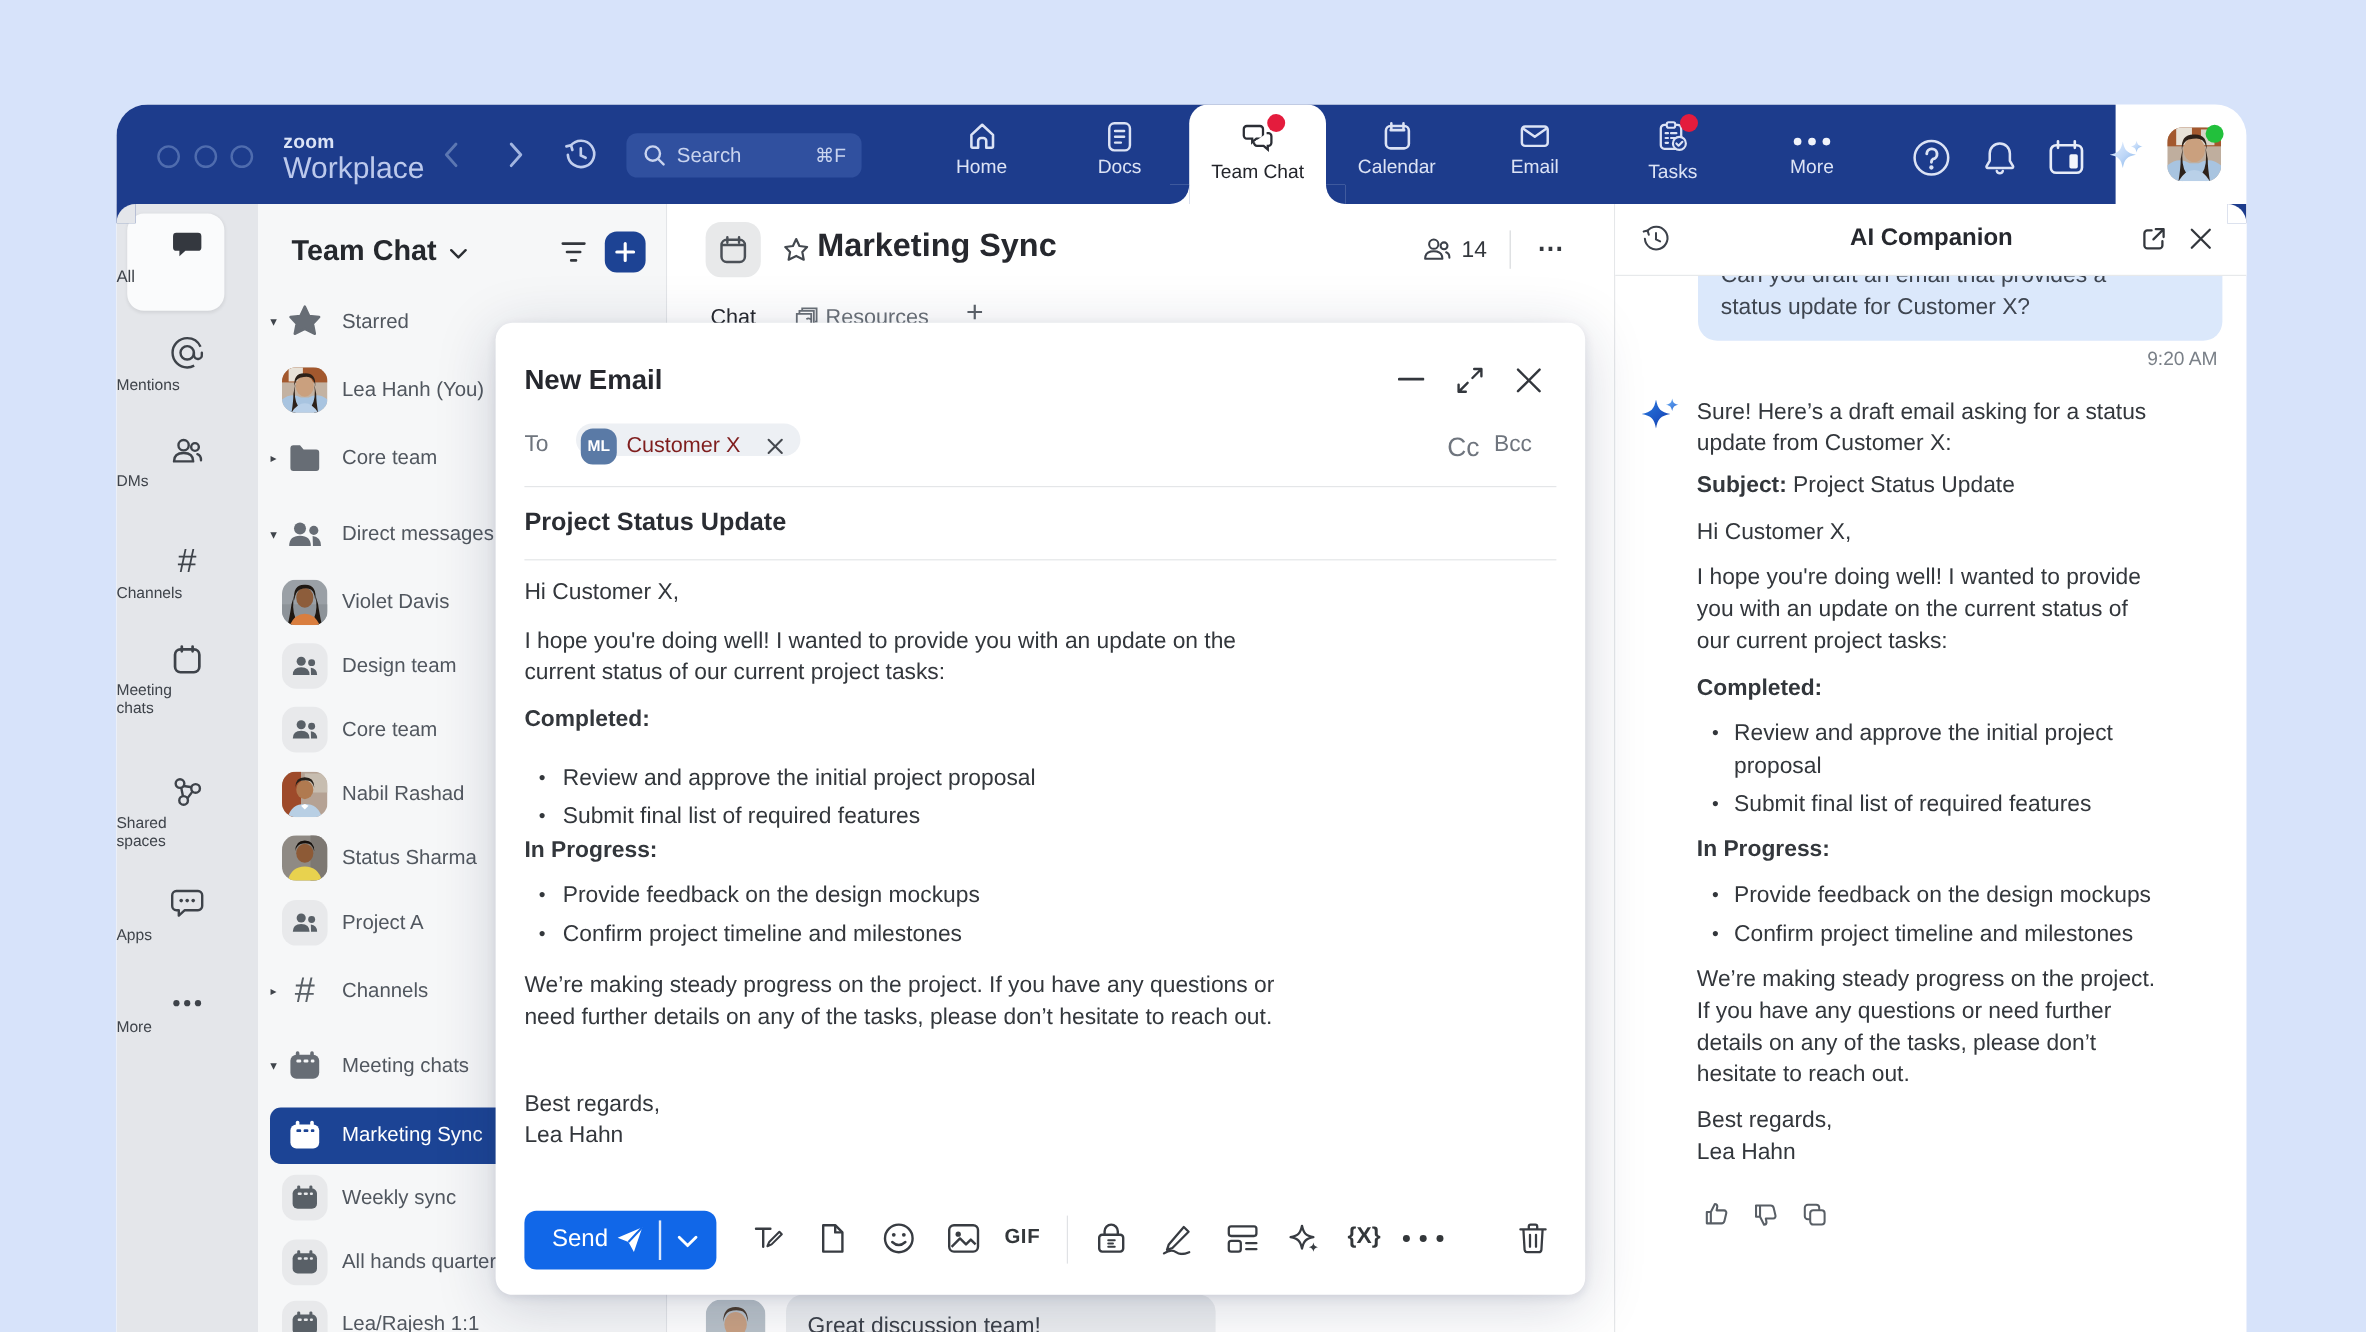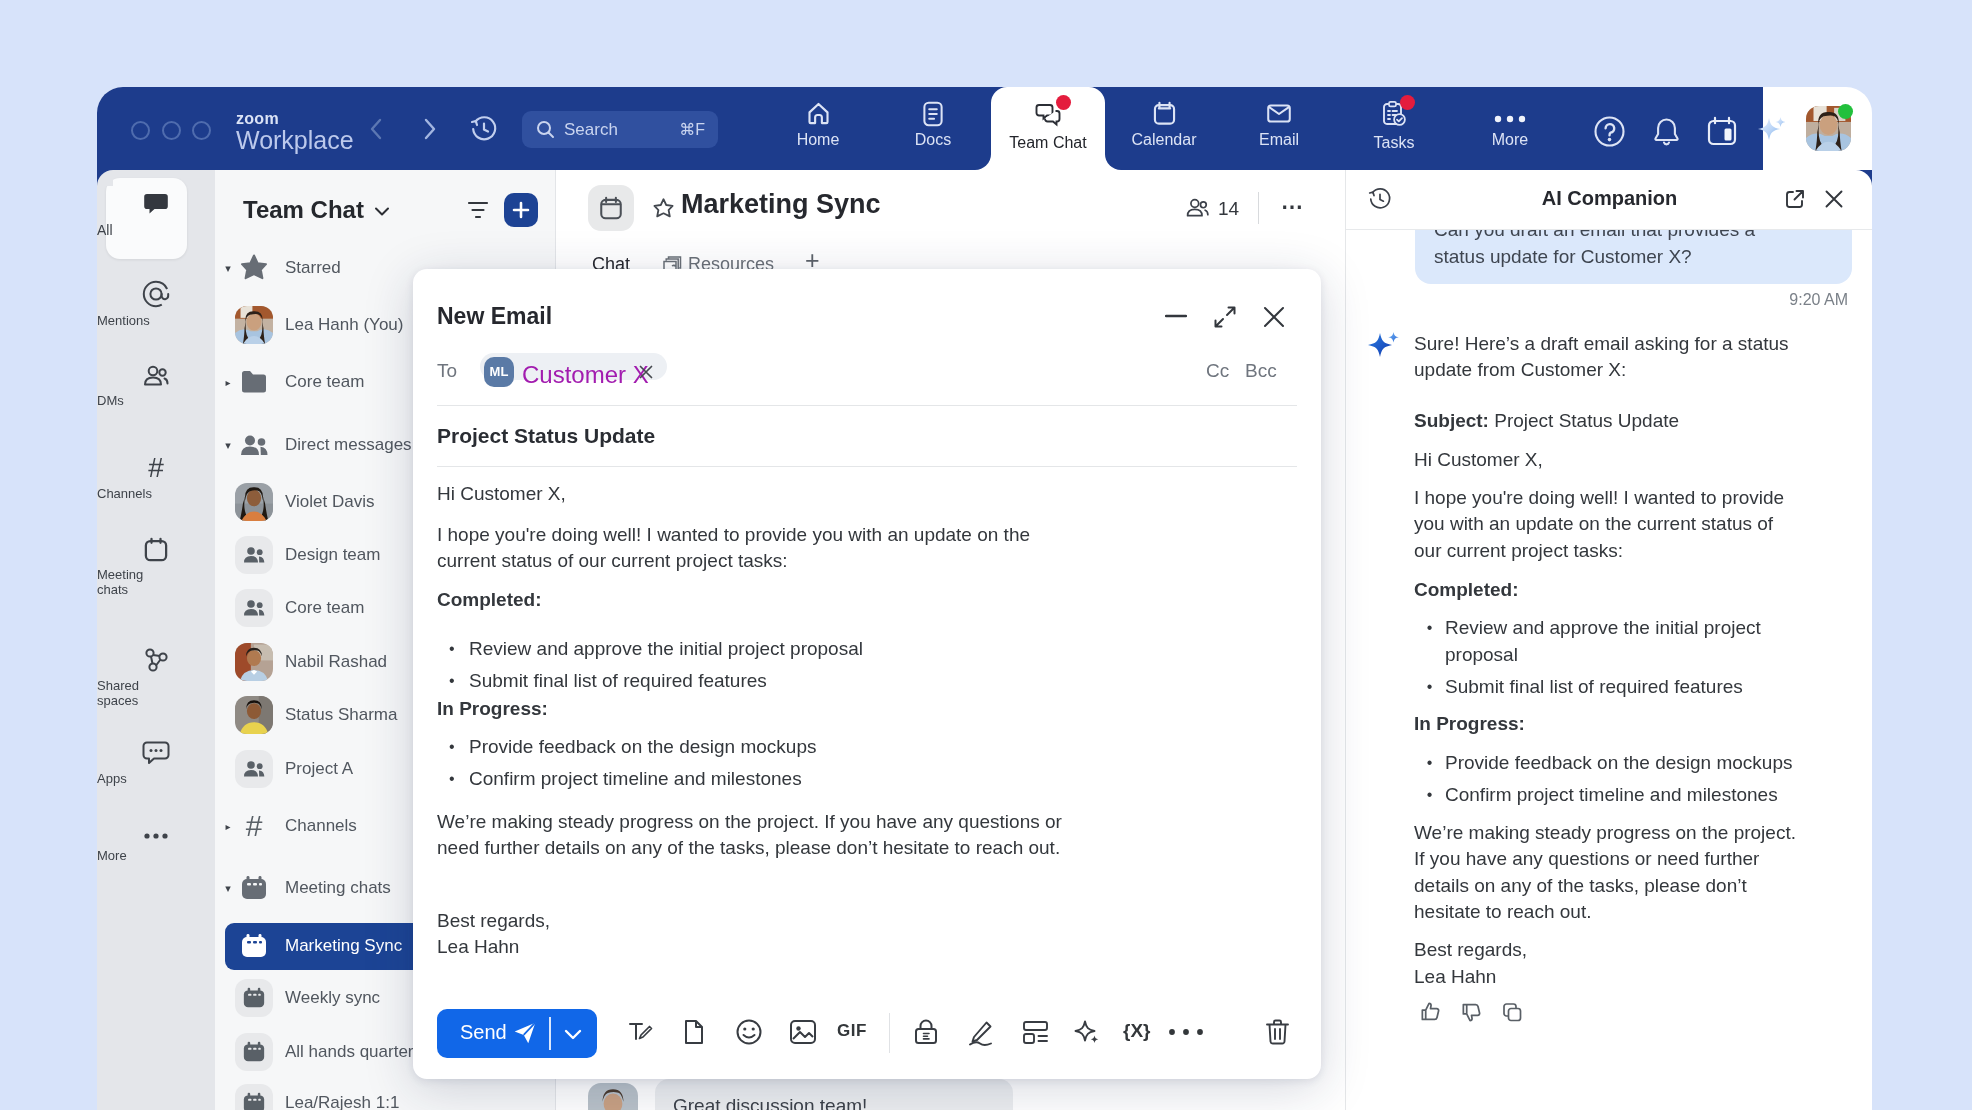--- a/index.html
+++ b/index.html
@@ -545,21 +545,21 @@
             <linearGradient id="aispk2" x1="0" y1="0" x2="1" y2="1">
               <stop offset="0" stop-color="#6fb2f4"></stop>
               <stop offset="1" stop-color="#2a66d4"></stop>
             </linearGradient>
           </defs>
         <path d="M14 3 C15.6 11.2 17.8 13.4 26 15 C17.8 16.6 15.6 18.8 14 27 C12.4 18.8 10.2 16.6 2 15 C10.2 13.4 12.4 11.2 14 3 Z" fill="url(#aispk)"></path>
         <path d="M27.5 2 C28.2 5.6 29.2 6.6 32.8 7.3 C29.2 8 28.2 9 27.5 12.6 C26.8 9 25.8 8 22.2 7.3 C25.8 6.6 26.8 5.6 27.5 2 Z" fill="url(#aispk2)"></path>
       </svg>
       <div class="abs" style="left:68px;top:161px;width:445px;font-size:19px;color:#33373c;line-height:26.3px">
         <div>Sure! Here’s a draft email asking for a status<br>update from Customer X:</div>
-        <div style="margin-top:24px"><b>Subject:</b> Project Status Update</div>
+        <div style="margin-top:8px"><b>Subject:</b> Project Status Update</div>
         <div style="margin-top:13px">Hi Customer X,</div>
         <div style="margin-top:12px">I hope you're doing well! I wanted to provide<br>you with an update on the current status of<br>our current project tasks:</div>
         <div style="margin-top:13px;font-weight:700">Completed:</div>
         <div style="margin-top:12px">
             <table style="border-collapse:collapse;font-size:19px;color:#33373c">
               <tbody>
                 <tr>
                   <td style="width:31px;text-align:center;vertical-align:top;font-size:16px">•</td>
                   <td style="line-height:26.3px">Review and approve the initial project<br>proposal</td>
                 </tr>
@@ -607,26 +607,26 @@
       </svg>
     <svg class="abs" style="left:800px;top:36px" width="24" height="24" viewBox="0 0 24 24">
         <path d="M14 10 L21.5 2.5 M21.5 2.5 H15.5 M21.5 2.5 V8.5 M10 14 L2.5 21.5 M2.5 21.5 H8.5 M2.5 21.5 V15.5" stroke="#33373d" stroke-width="2" fill="none" stroke-linecap="round"></path>
       </svg>
     <svg class="abs" style="left:849px;top:36px" width="24" height="24" viewBox="0 0 24 24">
         <path d="M3 3 L21 21 M21 3 L3 21" stroke="#33373d" stroke-width="2" stroke-linecap="round"></path>
       </svg>
     <div class="abs" style="left:24px;top:91px;font-size:19px;color:#6f757e">To</div>
     <div class="abs" style="left:67px;top:84px;width:187px;height:27px;background:#edf0f4;border-radius:19px">
       <div class="abs" style="left:4px;top:4px;width:30px;height:30px;background:#5a7aa6;border-radius:10px;color:#fff;font-size:13px;font-weight:700;text-align:center;line-height:30px">ML</div>
-      <div class="abs" style="left:42px;top:8px;font-size:24px;color:#a21caf">Customer X</div>
+      <div class="abs" style="left:42px;top:8px;font-size:18px;color:#7f1d1d">Customer X</div>
       <svg class="abs" style="left:158px;top:11px" width="16" height="16" viewBox="0 0 16 16">
           <path d="M2.5 2.5 L13.5 13.5 M13.5 2.5 L2.5 13.5" stroke="#45494f" stroke-width="1.7" stroke-linecap="round"></path>
         </svg>
     </div>
-    <div class="abs" style="left:793px;top:91px;font-size:19px;color:#6f757e">Cc</div>
+    <div class="abs" style="left:793px;top:91px;font-size:22px;color:#6f757e">Cc</div>
     <div class="abs" style="left:832px;top:91px;font-size:19px;color:#6f757e">Bcc</div>
     <div class="abs" style="left:24px;top:136px;width:860px;height:1px;background:#e4e6e8"></div>
     <div class="abs" style="left:24px;top:155px;font-size:21px;font-weight:700;color:#2a2d33">Project Status Update</div>
     <div class="abs" style="left:24px;top:197px;width:860px;height:1px;background:#e4e6e8"></div>
     <div class="bl" style="top:212px">Hi Customer X,</div>
     <div class="bl" style="top:253px">I hope you're doing well! I wanted to provide you with an update on the</div>
     <div class="bl" style="top:279px">current status of our current project tasks:</div>
     <div class="bl" style="top:318px;font-weight:700">Completed:</div>
     <div class="bl bu" style="top:367px">Review and approve the initial project proposal</div>
     <div class="bl bu" style="top:399px">Submit final list of required features</div>

